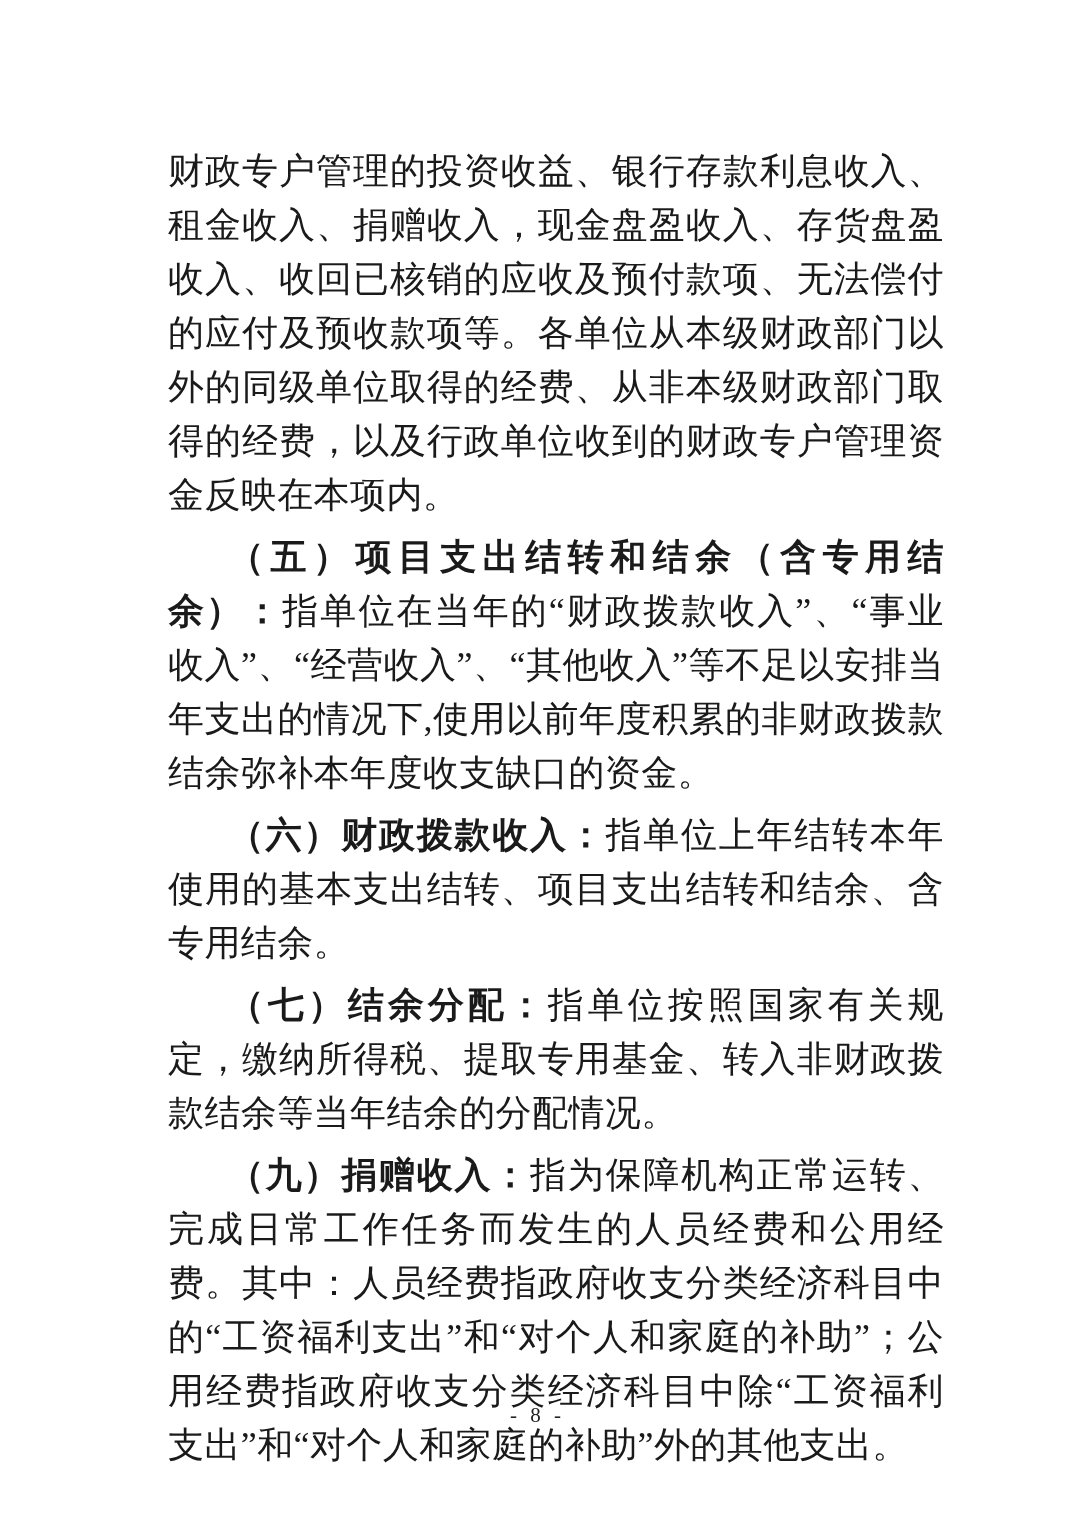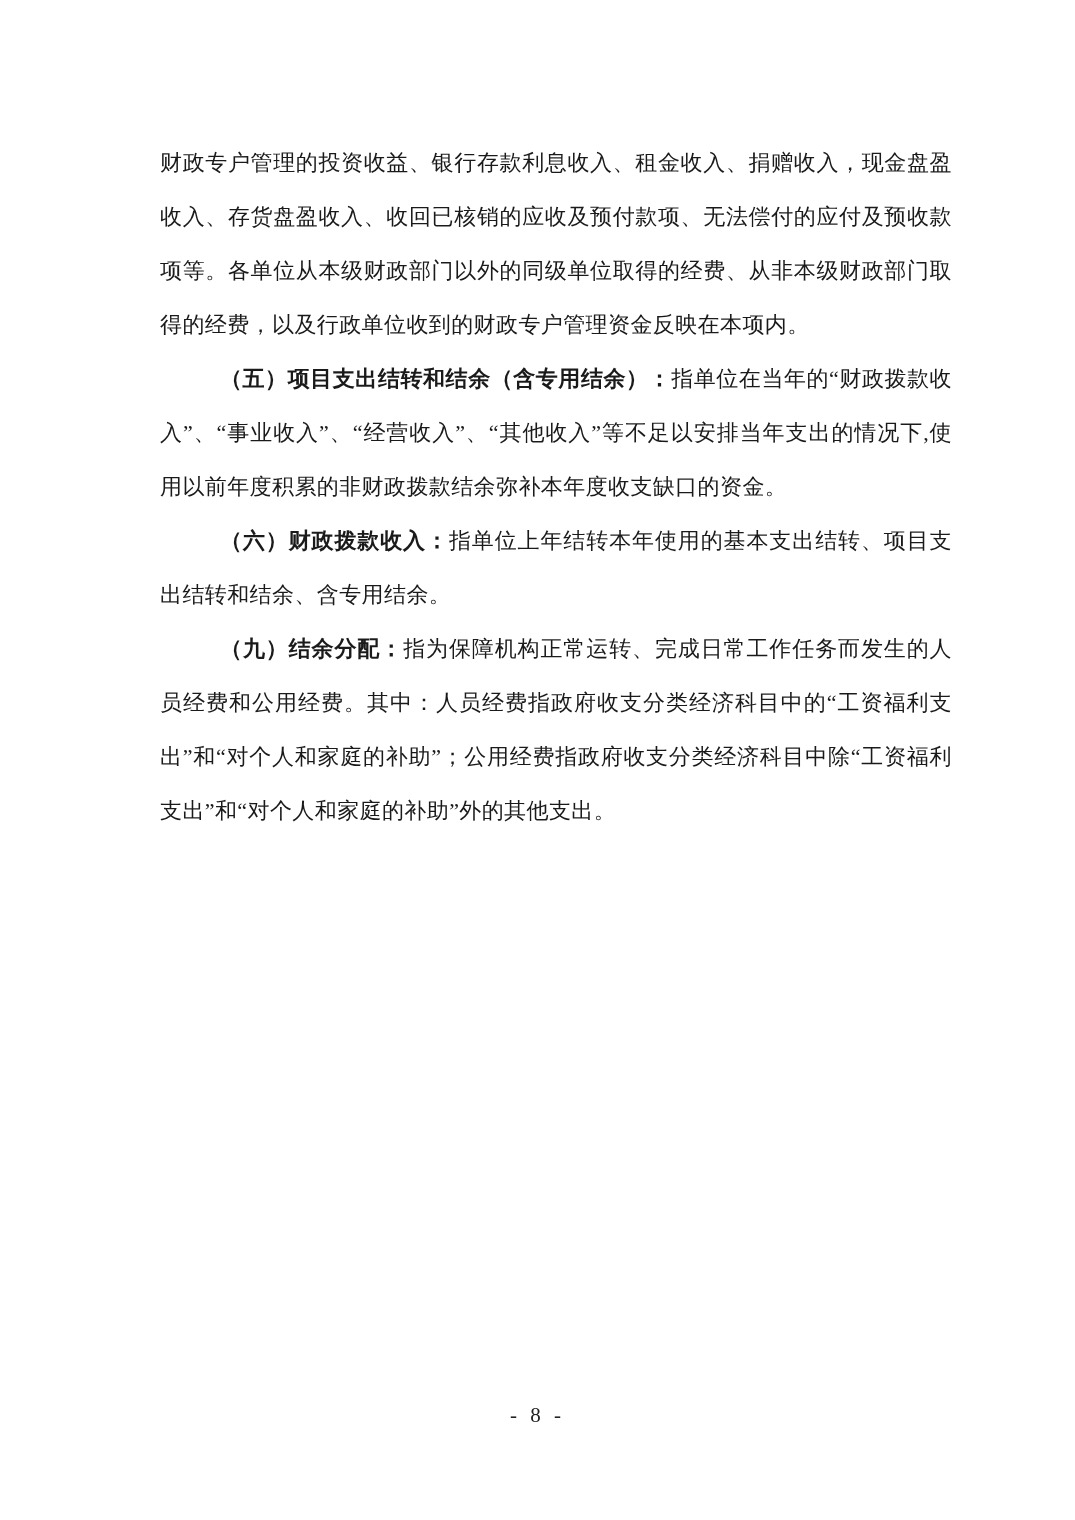--- a/index.html
+++ b/index.html
@@ -19,22 +19,22 @@
     width: 1075px; height: 1520px;
     background: #ffffff;
   }
   .content {
     position: absolute;
     left: 160px;
     top: 136px;
     width: 792px;
   }
   .para {
-    margin: 0;
-    font-size: 22px;
+    margin: 8px;
+    font-size: 36px;
     line-height: 54px;
     letter-spacing: 0.4px;
     text-align: justify;
     text-align-last: left;
     word-break: break-all;
   }
   .para.indent { text-indent: 60px; }
   .para .lead { font-weight: 700; }
   .para .rest { font-weight: 400; }
   .footer {
@@ -55,20 +55,21 @@
 
 <div class="page">
   <div class="content">
 
     <p class="para"><span class="lead"></span><span class="rest">财政专户管理的投资收益、银行存款利息收入、租金收入、捐赠收入，现金盘盈收入、存货盘盈收入、收回已核销的应收及预付款项、无法偿付的应付及预收款项等。各单位从本级财政部门以外的同级单位取得的经费、从非本级财政部门取得的经费，以及行政单位收到的财政专户管理资金反映在本项内。</span></p>
 
     <p class="para indent"><span class="lead">（五）项目支出结转和结余（含专用结余）：</span><span class="rest">指单位在当年的“财政拨款收入”、“事业收入”、“经营收入”、“其他收入”等不足以安排当年支出的情况下,使用以前年度积累的非财政拨款结余弥补本年度收支缺口的资金。</span></p>
 
     <p class="para indent"><span class="lead">（六）财政拨款收入：</span><span class="rest">指单位上年结转本年使用的基本支出结转、项目支出结转和结余、含专用结余。</span></p>
 
+    <p class="para indent"><span class="lead">（七）结余分配：</span><span class="rest">指单位按照国家有关规定，缴纳所得税、提取专用基金、转入非财政拨款结余等当年结余的分配情况。</span></p>
 
 
-    <p class="para indent"><span class="lead">（九）结余分配：</span><span class="rest">指为保障机构正常运转、完成日常工作任务而发生的人员经费和公用经费。其中：人员经费指政府收支分类经济科目中的“工资福利支出”和“对个人和家庭的补助”；公用经费指政府收支分类经济科目中除“工资福利支出”和“对个人和家庭的补助”外的其他支出。</span></p>
+    <p class="para indent"><span class="lead">（九）捐赠收入：</span><span class="rest">指为保障机构正常运转、完成日常工作任务而发生的人员经费和公用经费。其中：人员经费指政府收支分类经济科目中的“工资福利支出”和“对个人和家庭的补助”；公用经费指政府收支分类经济科目中除“工资福利支出”和“对个人和家庭的补助”外的其他支出。</span></p>
 
   </div>
 
   <div class="footer">- 8 -</div>
 </div>
 
 </body></html>

